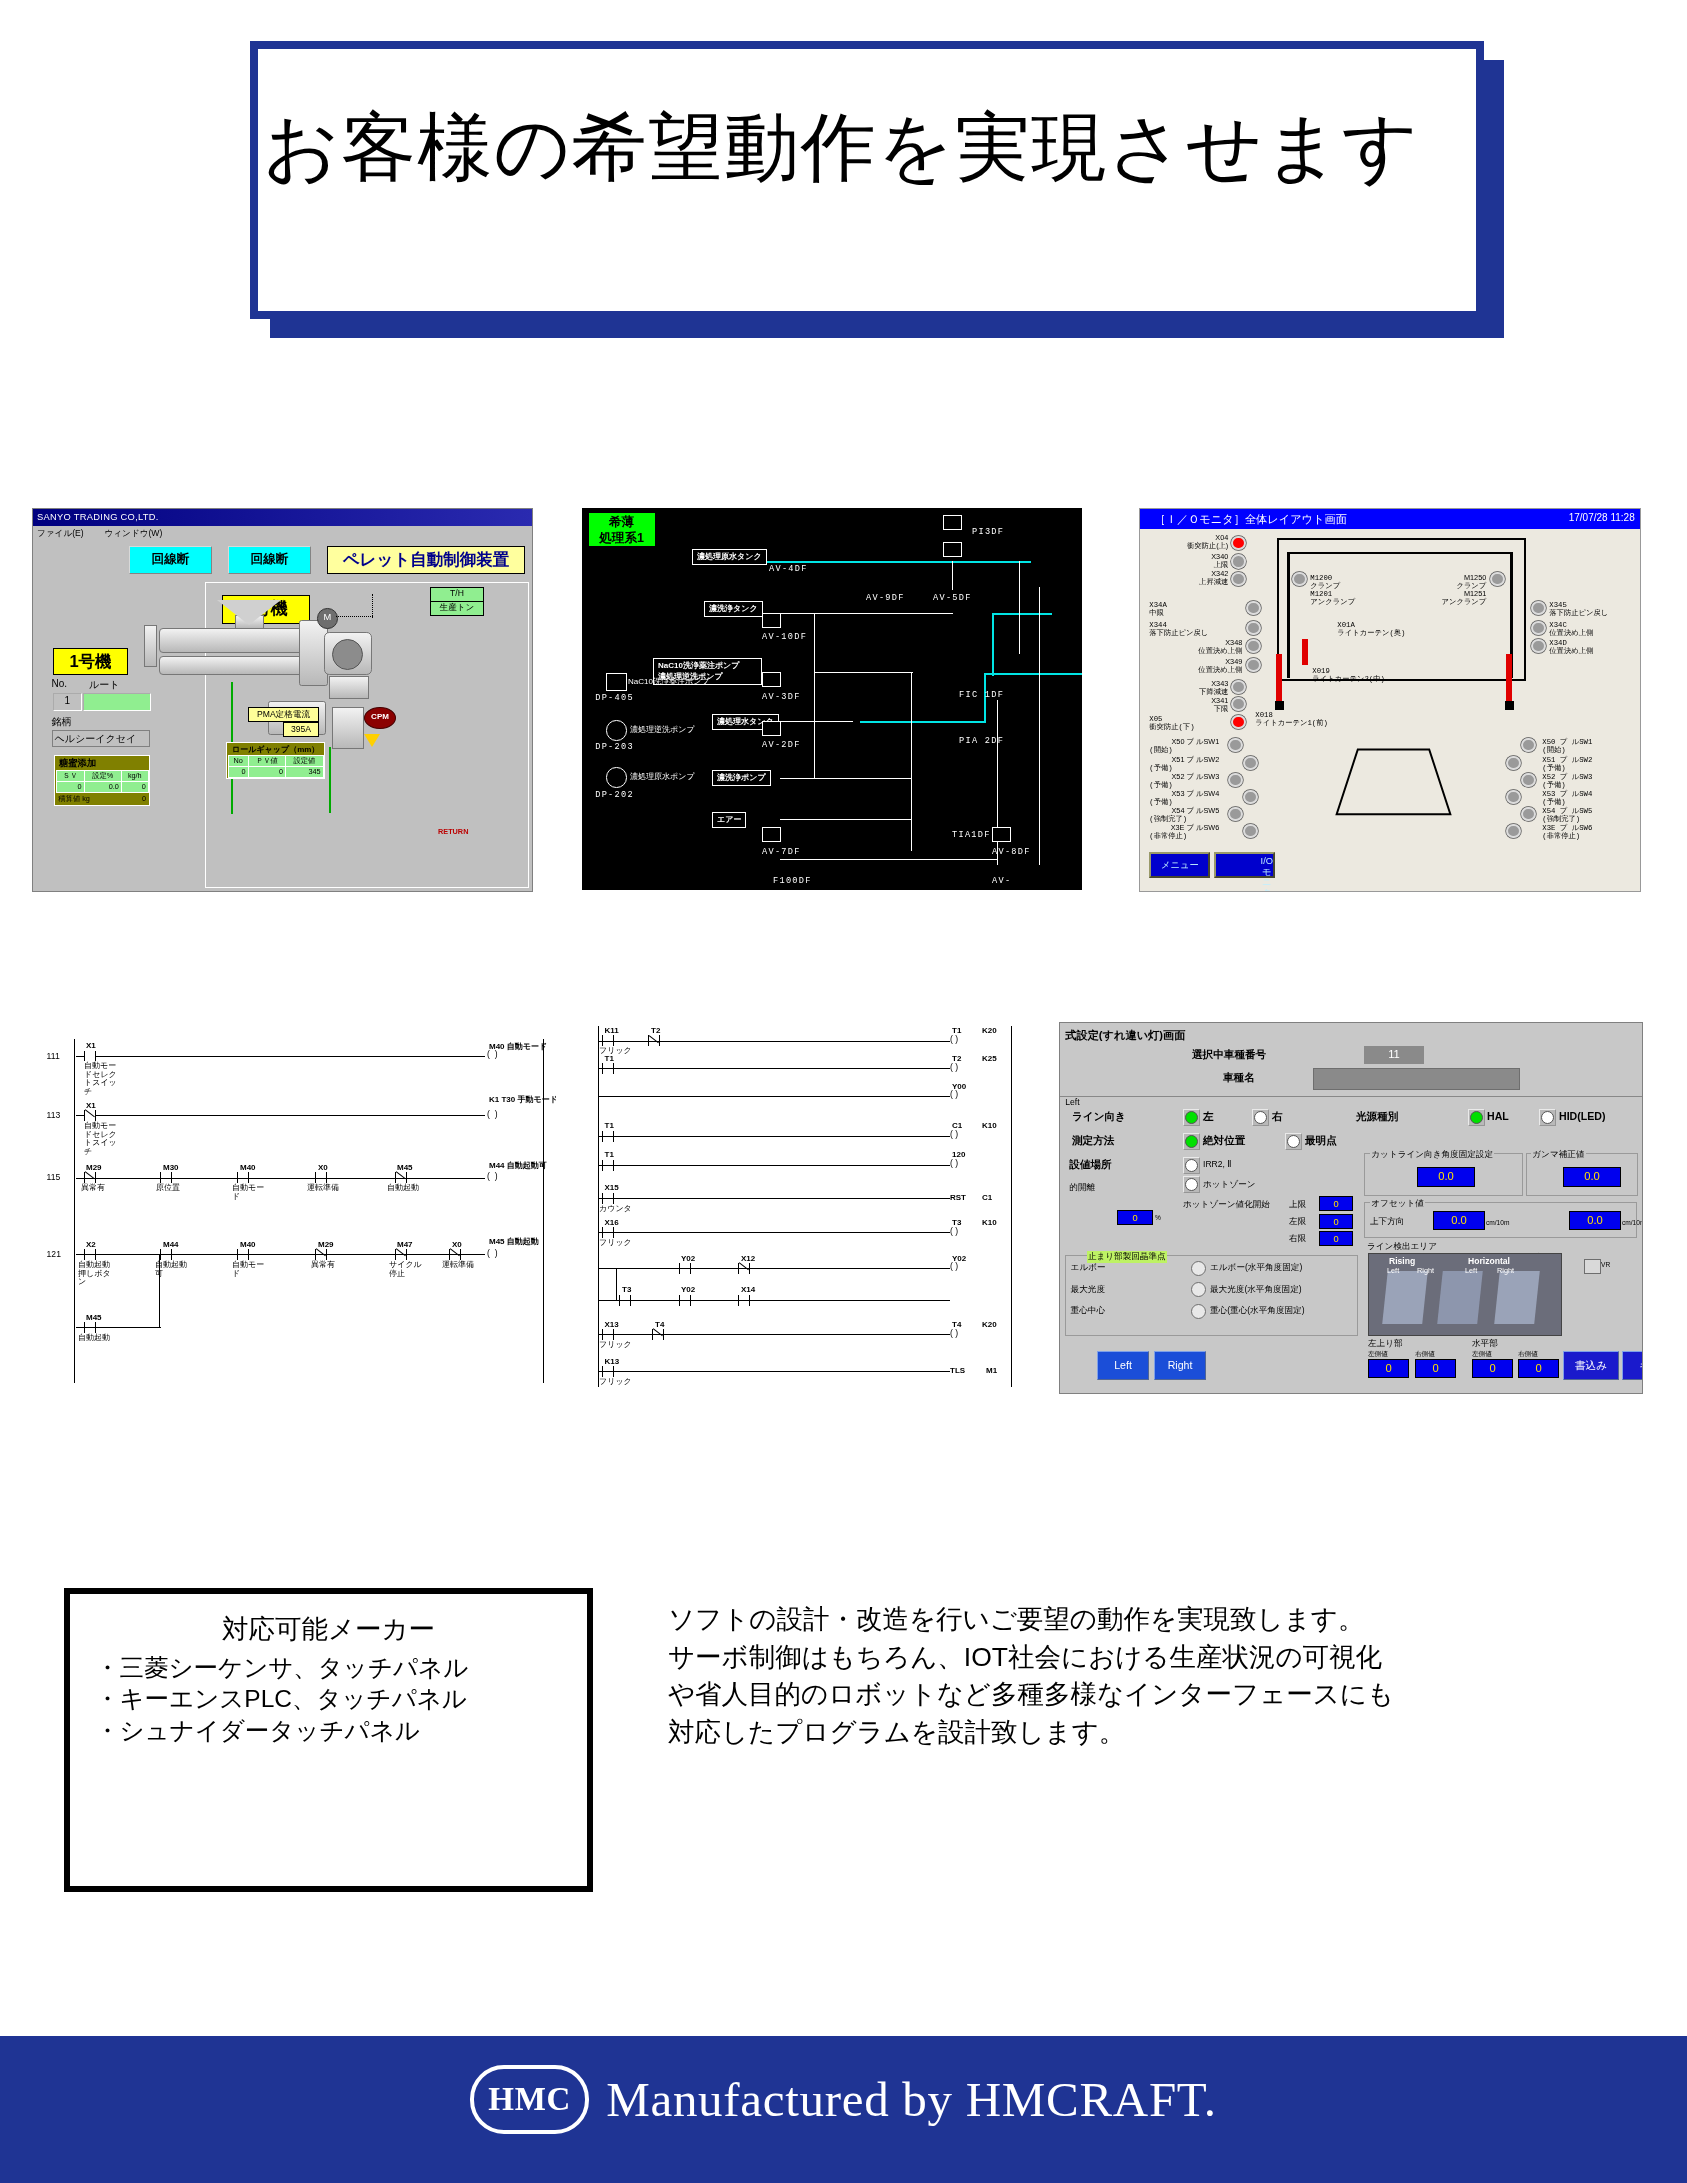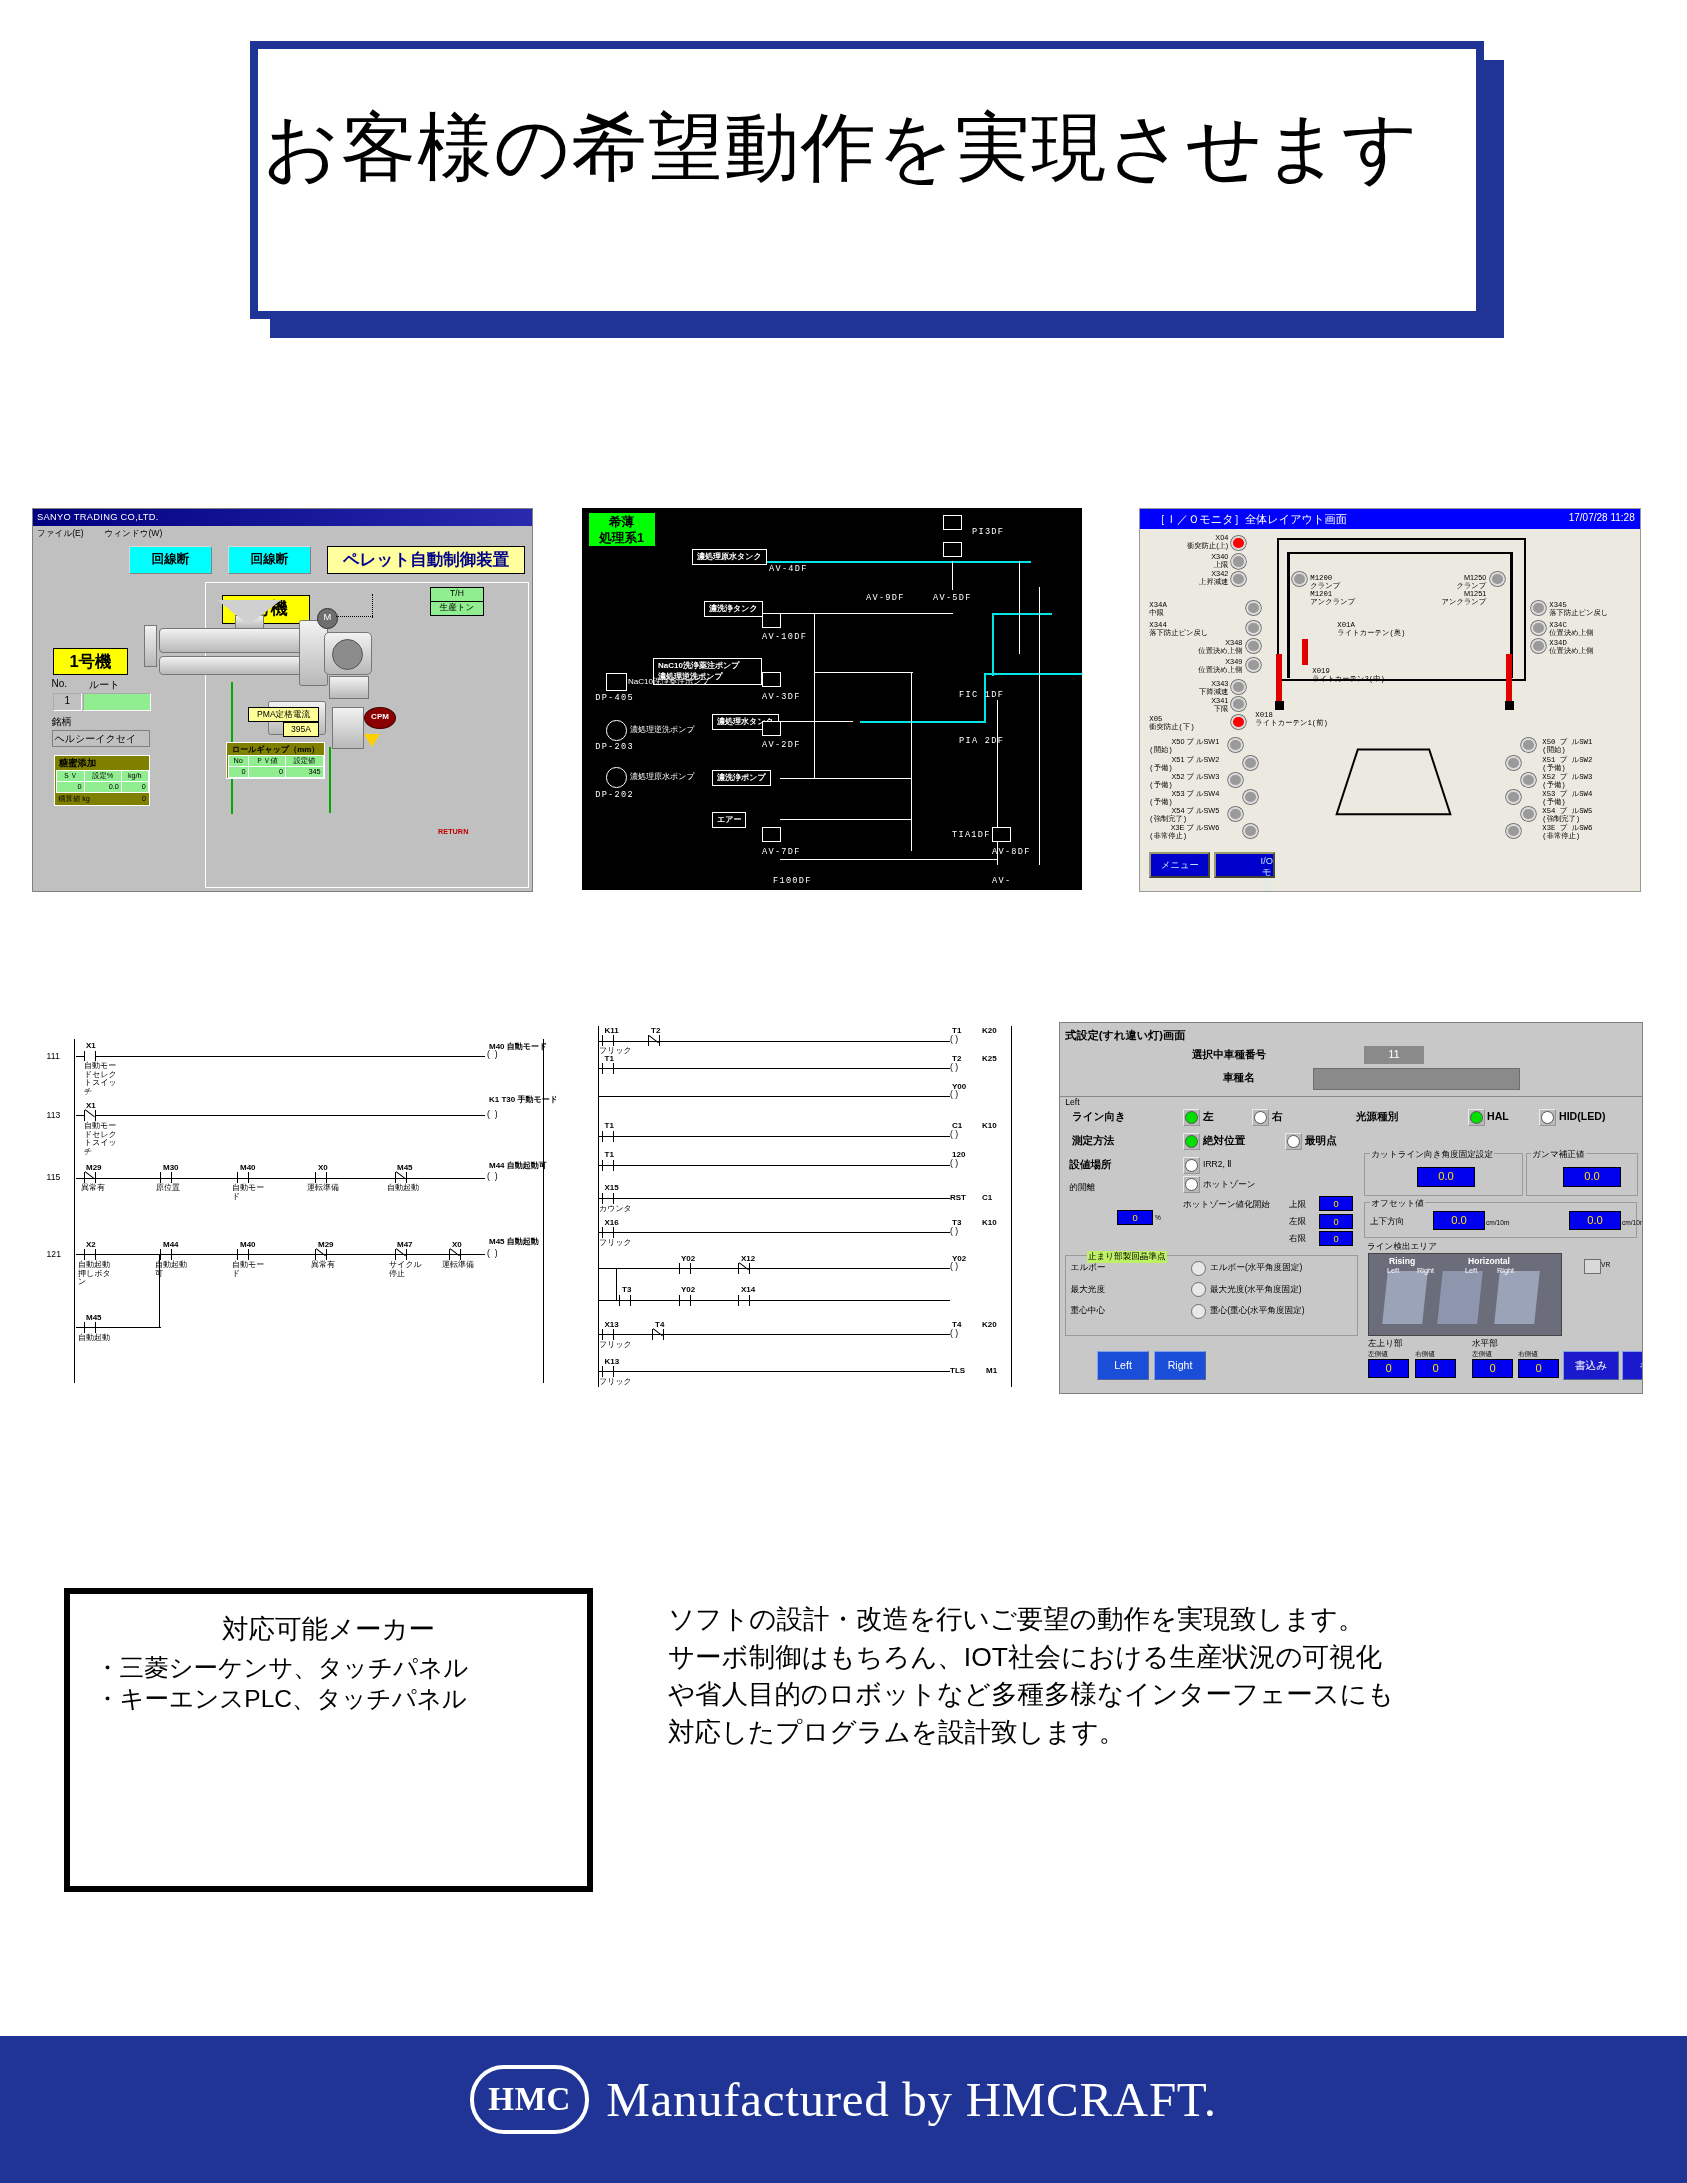--- a/index.html
+++ b/index.html
@@ -815,20 +815,21 @@
   <div class="s6-btn" style="left:94px;top:328px;width:52px;height:29px;">Right</div>
   <div class="s6-btn dark" style="left:503px;top:328px;width:56px;height:29px;">書込み</div>
   <div class="s6-btn dark" style="left:562px;top:328px;width:56px;height:29px;">キャ</div>
 </div>
 
 <div id="maker-box">
   <div id="maker-title">対応可能メーカー</div>
   <div id="maker-list">
     <div>・三菱シーケンサ、タッチパネル</div>
     <div>・キーエンスPLC、タッチパネル</div>
+    <div>・シュナイダータッチパネル</div>
   </div>
 </div>
 
 <div id="para">
   <div>ソフトの設計・改造を行いご要望の動作を実現致します。</div>
   <div>サーボ制御はもちろん、IOT社会における生産状況の可視化</div>
   <div>や省人目的のロボットなど多種多様なインターフェースにも</div>
   <div>対応したプログラムを設計致します。</div>
 </div>
 

